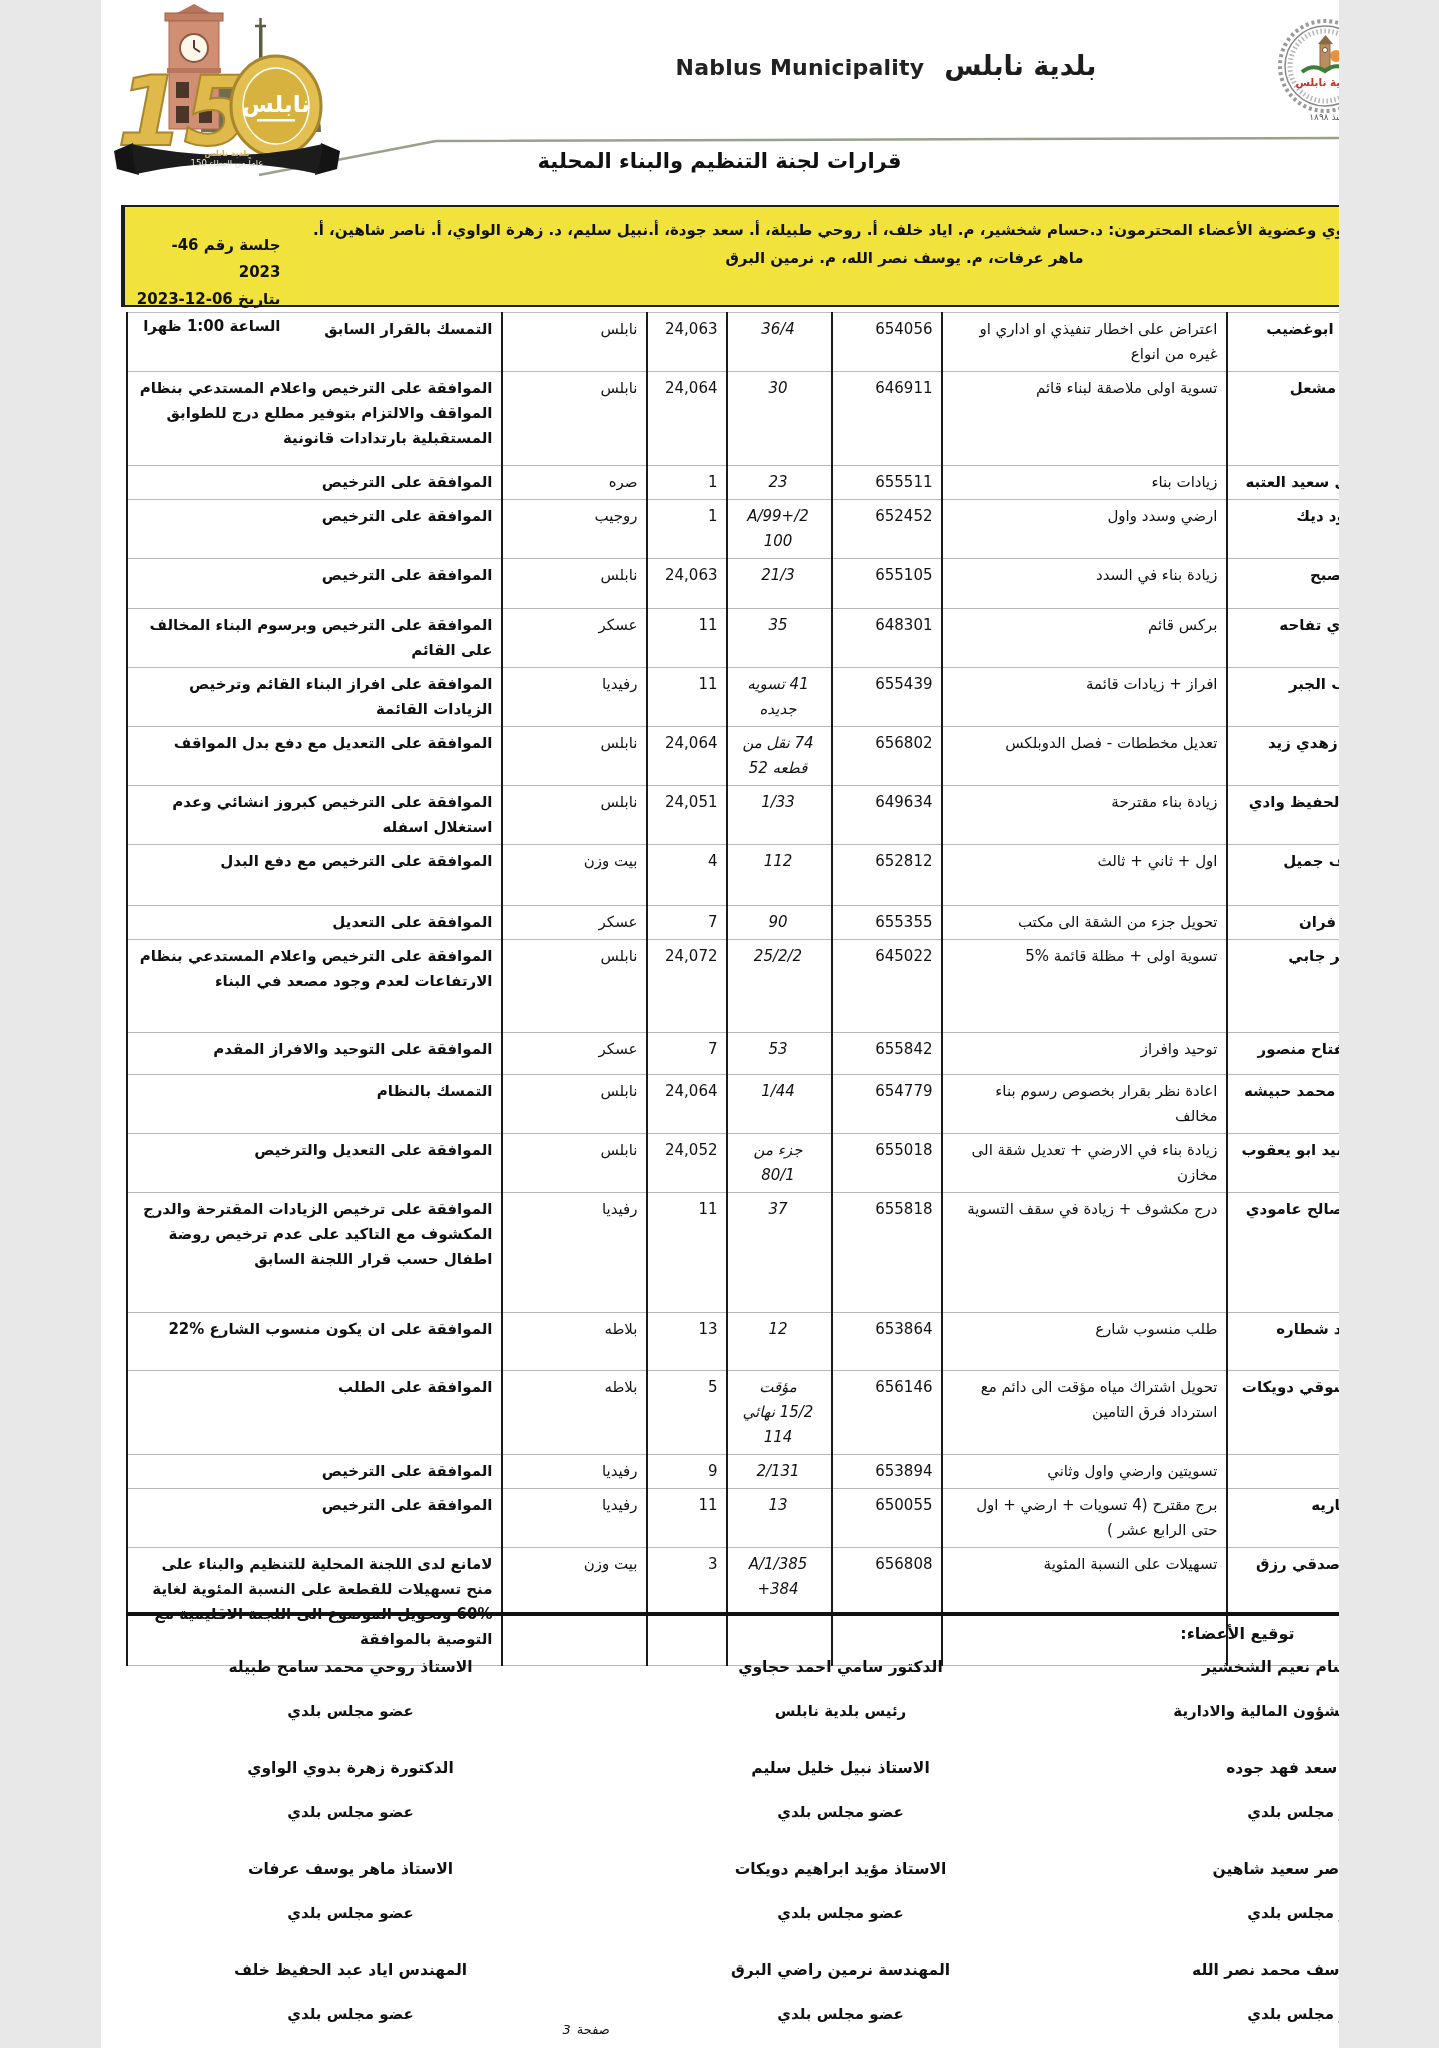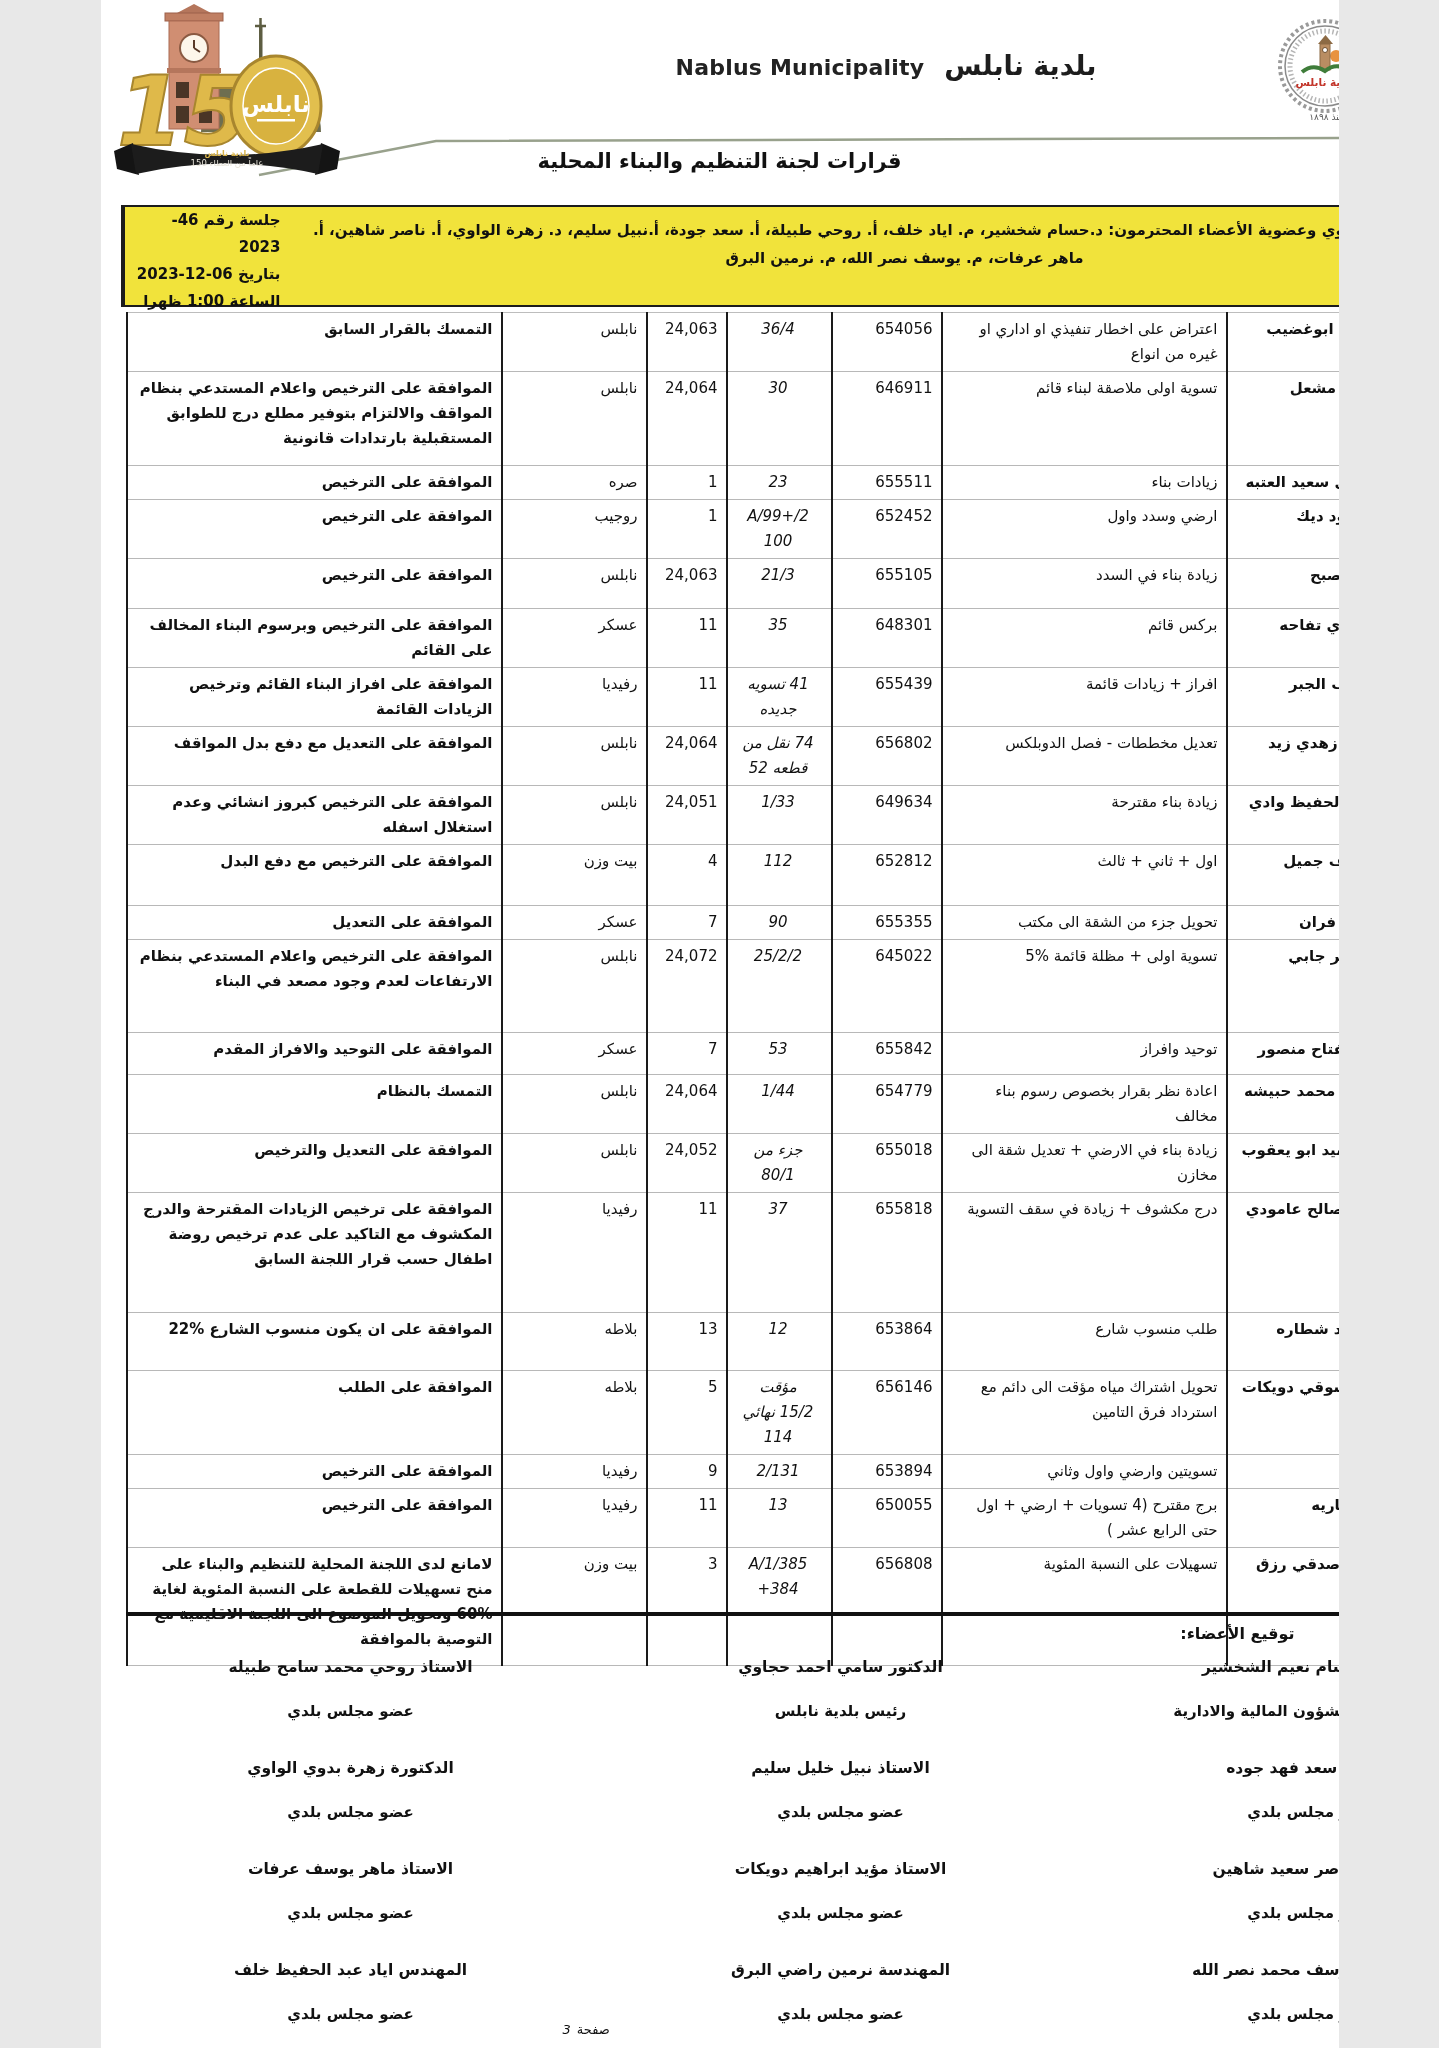--- a/index.html
+++ b/index.html
@@ -9,21 +9,21 @@
 
   
   .brand{position:absolute;top:50px;right:242px;display:flex;align-items:baseline;gap:20px;direction:ltr;}
   .brand-en{font-size:22px;font-weight:bold;color:#222;letter-spacing:.2px;}
   .brand-ar{font-size:27px;font-weight:bold;color:#1d1d1d;}
   .doc-title{position:absolute;top:149px;left:0;width:100%;text-align:center;font-size:21px;font-weight:bold;direction:rtl;}
   .crest-caption{position:absolute;top:112px;left:1196px;width:60px;text-align:center;font-size:9px;color:#555;direction:rtl;}
 
   
   .session-box{position:absolute;top:205px;left:20px;width:1400px;height:102px;background:#f1e33b;border:2px solid #1c1c1c;display:flex;flex-direction:row-reverse;direction:rtl;box-sizing:border-box;}
-  .session-meta{width:168px;box-sizing:border-box;border-left:2px solid #1c1c1c;padding:0 10px 0 6px;font-size:15px;font-weight:bold;line-height:27px;text-align:right;direction:rtl;}
+  .session-meta{width:168px;box-sizing:border-box;border-left:2px solid #1c1c1c;padding:25px 10px 0 6px;font-size:15px;font-weight:bold;line-height:27px;text-align:right;direction:rtl;}
   .session-attendees{flex:1;box-sizing:border-box;padding:9px 16px 0 16px;font-size:15px;font-weight:bold;line-height:28px;text-align:center;direction:rtl;}
 
   
   .tbl-wrap{position:absolute;top:312px;left:25px;width:1395px;}
   table.decisions{width:1395px;border-collapse:collapse;table-layout:fixed;direction:rtl;border-top:1px solid #bdbdbd;}
   table.decisions tr{border-bottom:1px solid #b8b8b8;}
   table.decisions td{vertical-align:top;padding:4px 8px 4px 6px;line-height:25px;font-size:15px;white-space:pre-line;word-wrap:break-word;border-left:2px solid #1a1a1a;}
   td.c-num{text-align:center;border-right:2px solid #1a1a1a;padding-top:6px;}
   td.c-name{font-weight:bold;font-size:15.5px;text-align:right;border-radius:8px;}
   td.c-desc{text-align:right;}

